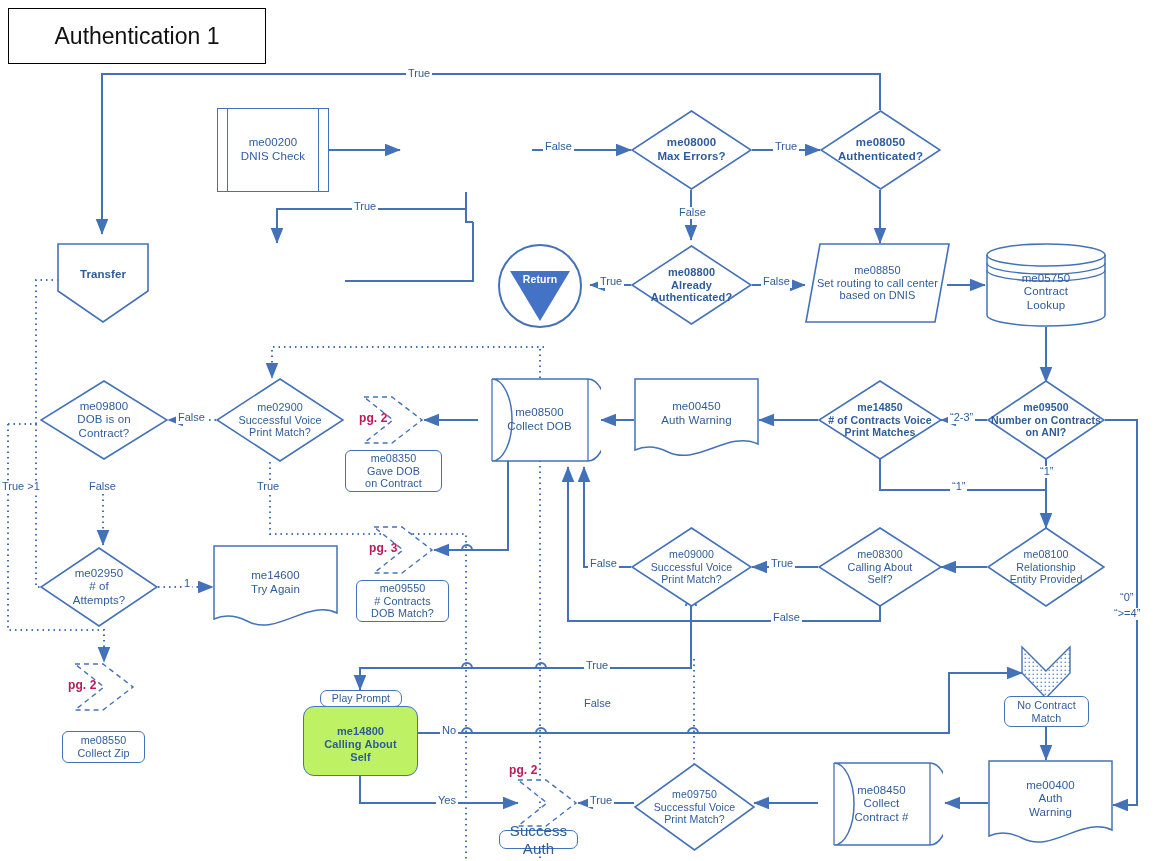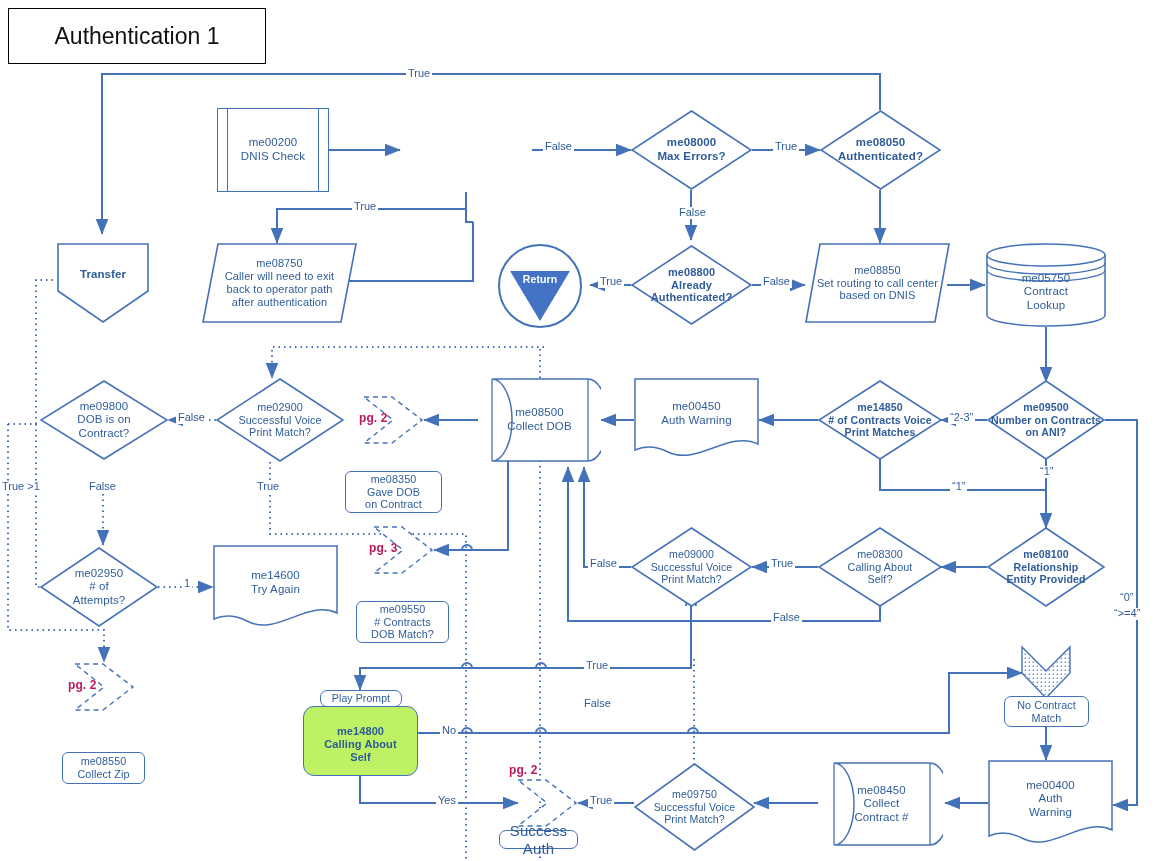--- a/index.html
+++ b/index.html
@@ -65,21 +65,20 @@
   .shp-data{ background:transparent; }
 
   
   .shp-round{ border:1.6px solid #4472b8; border-radius:11px; background:#bef264; }
   .shp-round-sm{ border:1.2px solid #4472b8; border-radius:7px; background:#fff; }
 
   
   .shp-tag{
     border:1.1px solid #4472b8; border-radius:6px; background:#fff;
     font-size:11px;
-    margin-top:21px;
   }
 
   
   .wlabel{
     position:absolute;
     background:#fff;
     color:#2e5c9a;
     font-size:11px;
     padding:0 2px;
     white-space:nowrap;
@@ -252,31 +251,20 @@
     </span>
   </div>
 
   <div class="node" style="left:57px;top:243px;width:92px;height:80px;">
     <svg class="dia" style="position:absolute;left:0;top:0;width:100%;height:100%;" viewBox="0 0 92 80" preserveAspectRatio="none">
       <polygon points="1,1 91,1 91,48 46,79 1,48" fill="#fff" stroke="#4472b8" stroke-width="1.6" vector-effect="non-scaling-stroke"></polygon>
     </svg>
     <span class="lbl bold" style="font-weight:bold;margin-top:-16px;">Transfer</span>
   </div>
 
-  <div class="node shp-data" style="left:202px;top:243px;width:155px;height:80px;">
-    <svg class="dia" style="position:absolute;left:0;top:0;width:100%;height:100%;" viewBox="0 0 155 80" preserveAspectRatio="none">
-      <polygon points="16,1 154,1 139,79 1,79" fill="#fff" stroke="#4472b8" stroke-width="1.6" vector-effect="non-scaling-stroke"></polygon>
-    </svg>
-    <span class="lbl" style="font-size:11px;">
-      <span>me08750</span><br>
-      <span>Caller will need to exit</span><br>
-      <span>back to operator path</span><br>
-      <span>after authentication</span>
-    </span>
-  </div>
 
   <div class="node" style="left:497px;top:243px;width:86px;height:86px;">
     <svg class="dia" style="position:absolute;left:0;top:0;width:100%;height:100%;" viewBox="0 0 86 86">
       <circle cx="43" cy="43" r="41" fill="#fff" stroke="#4472b8" stroke-width="2"></circle>
       <polygon points="13,28 73,28 43,78" fill="#4472c4"></polygon>
     </svg>
     <span class="lbl" style="color:#ffffff;font-weight:bold;font-size:10.5px;margin-top:-13px;background:transparent;">Return</span>
   </div>
 
   <div class="node shp-diamond bold" style="left:631px;top:245px;width:121px;height:80px;">
@@ -449,21 +437,21 @@
       <span>me08300</span><br>
       <span>Calling About</span><br>
       <span>Self?</span>
     </span>
   </div>
 
   <div class="node shp-diamond" style="left:987px;top:527px;width:118px;height:80px;">
     <svg class="dia" viewBox="0 0 118 80" preserveAspectRatio="none">
       <polygon points="59,1 117,40 59,79 1,40" fill="#fff" stroke="#4472b8" stroke-width="1.6" vector-effect="non-scaling-stroke"></polygon>
     </svg>
-    <span class="lbl" style="font-size:10.6px;font-weight:bold;">
+    <span class="lbl" style="font-size:10.6px;">
       <span>me08100</span><br>
       <span>Relationship</span><br>
       <span>Entity Provided</span>
     </span>
   </div>
 
   <div class="node" style="left:73px;top:662px;width:62px;height:50px;">
     <svg class="dia" style="position:absolute;left:0;top:0;width:100%;height:100%;" viewBox="0 0 62 50" preserveAspectRatio="none">
       <polygon points="2,2 30,2 60,25 30,48 2,48 31,25" fill="#fff" stroke="#4472b8" stroke-width="1.4" stroke-dasharray="5 4" vector-effect="non-scaling-stroke"></polygon>
     </svg>

